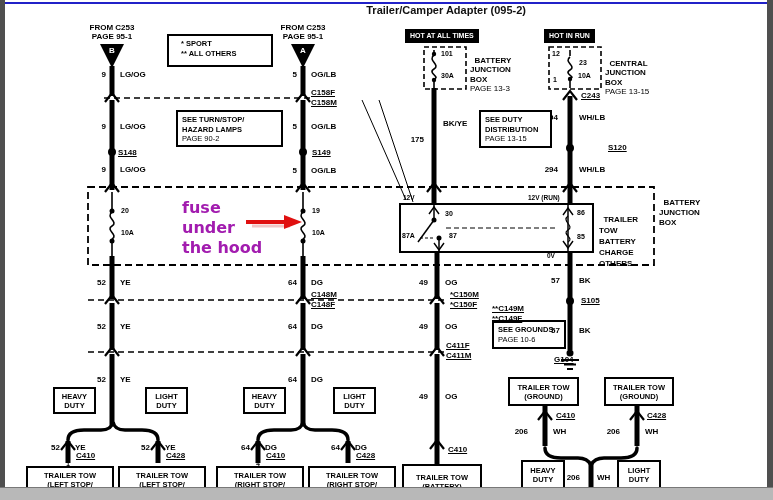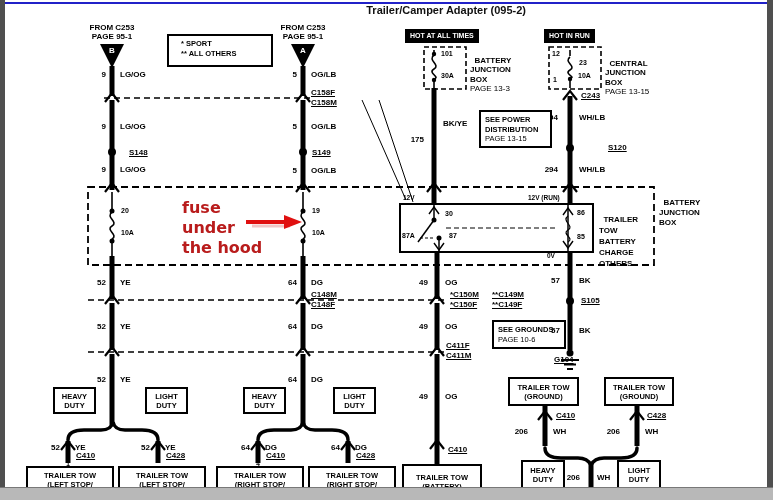--- a/index.html
+++ b/index.html
@@ -10,21 +10,21 @@
   .u{text-decoration:underline}
   .t7{font-size:7px;line-height:8px}
   .t65{font-size:6.5px;line-height:7px}
   .ctr{text-align:center}
   .pair{line-height:10px}
   .bx{position:absolute;z-index:2;border:2px solid #000;background:#fff;display:flex;align-items:center;justify-content:center;text-align:center;font:bold 7.5px/9px "Liberation Sans",sans-serif;white-space:pre-line;box-sizing:border-box;color:#000}
   .rfbx{position:absolute;z-index:2;border:2px solid #000;background:#fff;font:bold 7.5px/9.5px "Liberation Sans",sans-serif;padding:3px 4px;box-sizing:border-box;color:#000}
   .rg{font-weight:normal}
   .kb{position:absolute;z-index:2;background:#000;color:#fff;font:bold 7px/8px "Liberation Sans",sans-serif;padding:3px 5px;white-space:nowrap}
   .term{position:absolute;z-index:3;color:#fff;font:bold 8px/9px "Liberation Sans",sans-serif;text-align:center}
-  .ann{position:absolute;z-index:2;font:bold 16px/20px "DejaVu Sans",sans-serif;color:#b91c1c;white-space:pre-line}
+  .ann{position:absolute;z-index:2;font:bold 16px/20px "DejaVu Sans",sans-serif;color:#a21caf;white-space:pre-line}
   .callout{position:absolute;z-index:2;border:1px solid #000;background:#fff;font:normal 7.5px/9.5px "Liberation Sans",sans-serif;padding:3px 4px;white-space:pre-line;box-sizing:border-box;color:#000}
   .title{position:absolute;z-index:2;font:bold 11px/13px "Liberation Sans",sans-serif;text-align:right;color:#111}
   .frame{position:absolute;z-index:4;background:#4f4f4f}
   .botbar{position:absolute;z-index:5;background:#b8b8b8;border-top:1px solid #787878;box-sizing:border-box}
   .blue{position:absolute;z-index:4;background:#2121c8}
 </style>
 </head>
 <body>
 
 <div id="stage">
@@ -183,21 +183,21 @@
 <div class="d t7" style="left:579px;top:59px">23</div>
 <div class="d t7" style="left:578px;top:72px">10A</div>
 <div class="d t7" style="left:553px;top:76px">1</div>
 <div class="d" style="left:605px;top:49px;line-height:9.5px">
   <span>CENTRAL</span><br><span>JUNCTION</span><br><span>BOX</span><br><span class="rg">PAGE 13-15</span>
 </div>
 
 
 <div class="d u" style="left:581px;top:91px">C243</div>
 <div class="d pair" style="left:311px;top:88px"><span class="u">C158F</span><br><span class="u">C158M</span></div>
-<div class="d u" style="left:129px;top:148px">S148</div>
+<div class="d u" style="left:118px;top:148px">S148</div>
 <div class="d u" style="left:312px;top:148px">S149</div>
 <div class="d u" style="left:608px;top:143px">S120</div>
 
 <div class="d n" style="left:84px;top:70px">9</div>
 <div class="d" style="left:120px;top:70px">LG/OG</div>
 <div class="d n" style="left:84px;top:122px">9</div>
 <div class="d" style="left:120px;top:122px">LG/OG</div>
 <div class="d n" style="left:84px;top:165px">9</div>
 <div class="d" style="left:120px;top:165px">LG/OG</div>
 
@@ -208,22 +208,25 @@
 <div class="d n" style="left:275px;top:166px">5</div>
 <div class="d" style="left:311px;top:166px">OG/LB</div>
 
 <div class="d n" style="left:402px;top:135px">175</div>
 <div class="d" style="left:443px;top:119px">BK/YE</div>
 <div class="d n" style="left:536px;top:113px">294</div>
 <div class="d" style="left:579px;top:113px">WH/LB</div>
 <div class="d n" style="left:536px;top:165px">294</div>
 <div class="d" style="left:579px;top:165px">WH/LB</div>
 
+<div class="rfbx" style="left:176px;top:110px;width:107px;height:37px">
+  <span>SEE TURN/STOP/</span><br><span>HAZARD LAMPS</span><br><span class="rg">PAGE 90-2</span>
+</div>
 <div class="rfbx" style="left:479px;top:110px;width:73px;height:38px">
-  <span>SEE POWER</span><br><span>DISTRIBUTION</span><br><span class="rg">PAGE 13-15</span>
+  <span>SEE DUTY</span><br><span>DISTRIBUTION</span><br><span class="rg">PAGE 13-15</span>
 </div>
 <div class="rfbx" style="left:492px;top:320px;width:74px;height:29px">
   <span>SEE GROUNDS</span><br><span class="rg">PAGE 10-6</span>
 </div>
 
 <div class="d t7" style="left:121px;top:207px">20</div>
 <div class="d t7" style="left:121px;top:229px">10A</div>
 <div class="d t7" style="left:312px;top:207px">19</div>
 <div class="d t7" style="left:312px;top:229px">10A</div>
 <div class="d" style="left:659px;top:188px;line-height:10px">
@@ -267,21 +270,21 @@
 <div class="d n" style="left:406px;top:392px">49</div>
 <div class="d" style="left:445px;top:392px">OG</div>
 
 <div class="d n" style="left:538px;top:276px">57</div>
 <div class="d" style="left:579px;top:276px">BK</div>
 <div class="d n" style="left:538px;top:326px">57</div>
 <div class="d" style="left:579px;top:326px">BK</div>
 
 <div class="d pair" style="left:311px;top:290px"><span class="u">C148M</span><br><span class="u">C148F</span></div>
 <div class="d pair" style="left:450px;top:290px"><span class="u">*C150M</span><br><span class="u">*C150F</span></div>
-<div class="d pair" style="left:492px;top:290px"><span class="u">**C149M</span><br><span class="u">**C149F</span></div>
+<div class="d pair" style="left:492px;top:304px"><span class="u">**C149M</span><br><span class="u">**C149F</span></div>
 <div class="d pair" style="left:446px;top:341px"><span class="u">C411F</span><br><span class="u">C411M</span></div>
 <div class="d u" style="left:581px;top:296px">S105</div>
 <div class="d u" style="left:554px;top:355px">G104</div>
 
 <div class="bx" style="left:53px;top:387px;width:43px;height:27px">HEAVY
 DUTY</div>
 <div class="bx" style="left:145px;top:387px;width:43px;height:27px">LIGHT
 DUTY</div>
 
 <div class="bx" style="left:243px;top:387px;width:43px;height:27px">HEAVY

